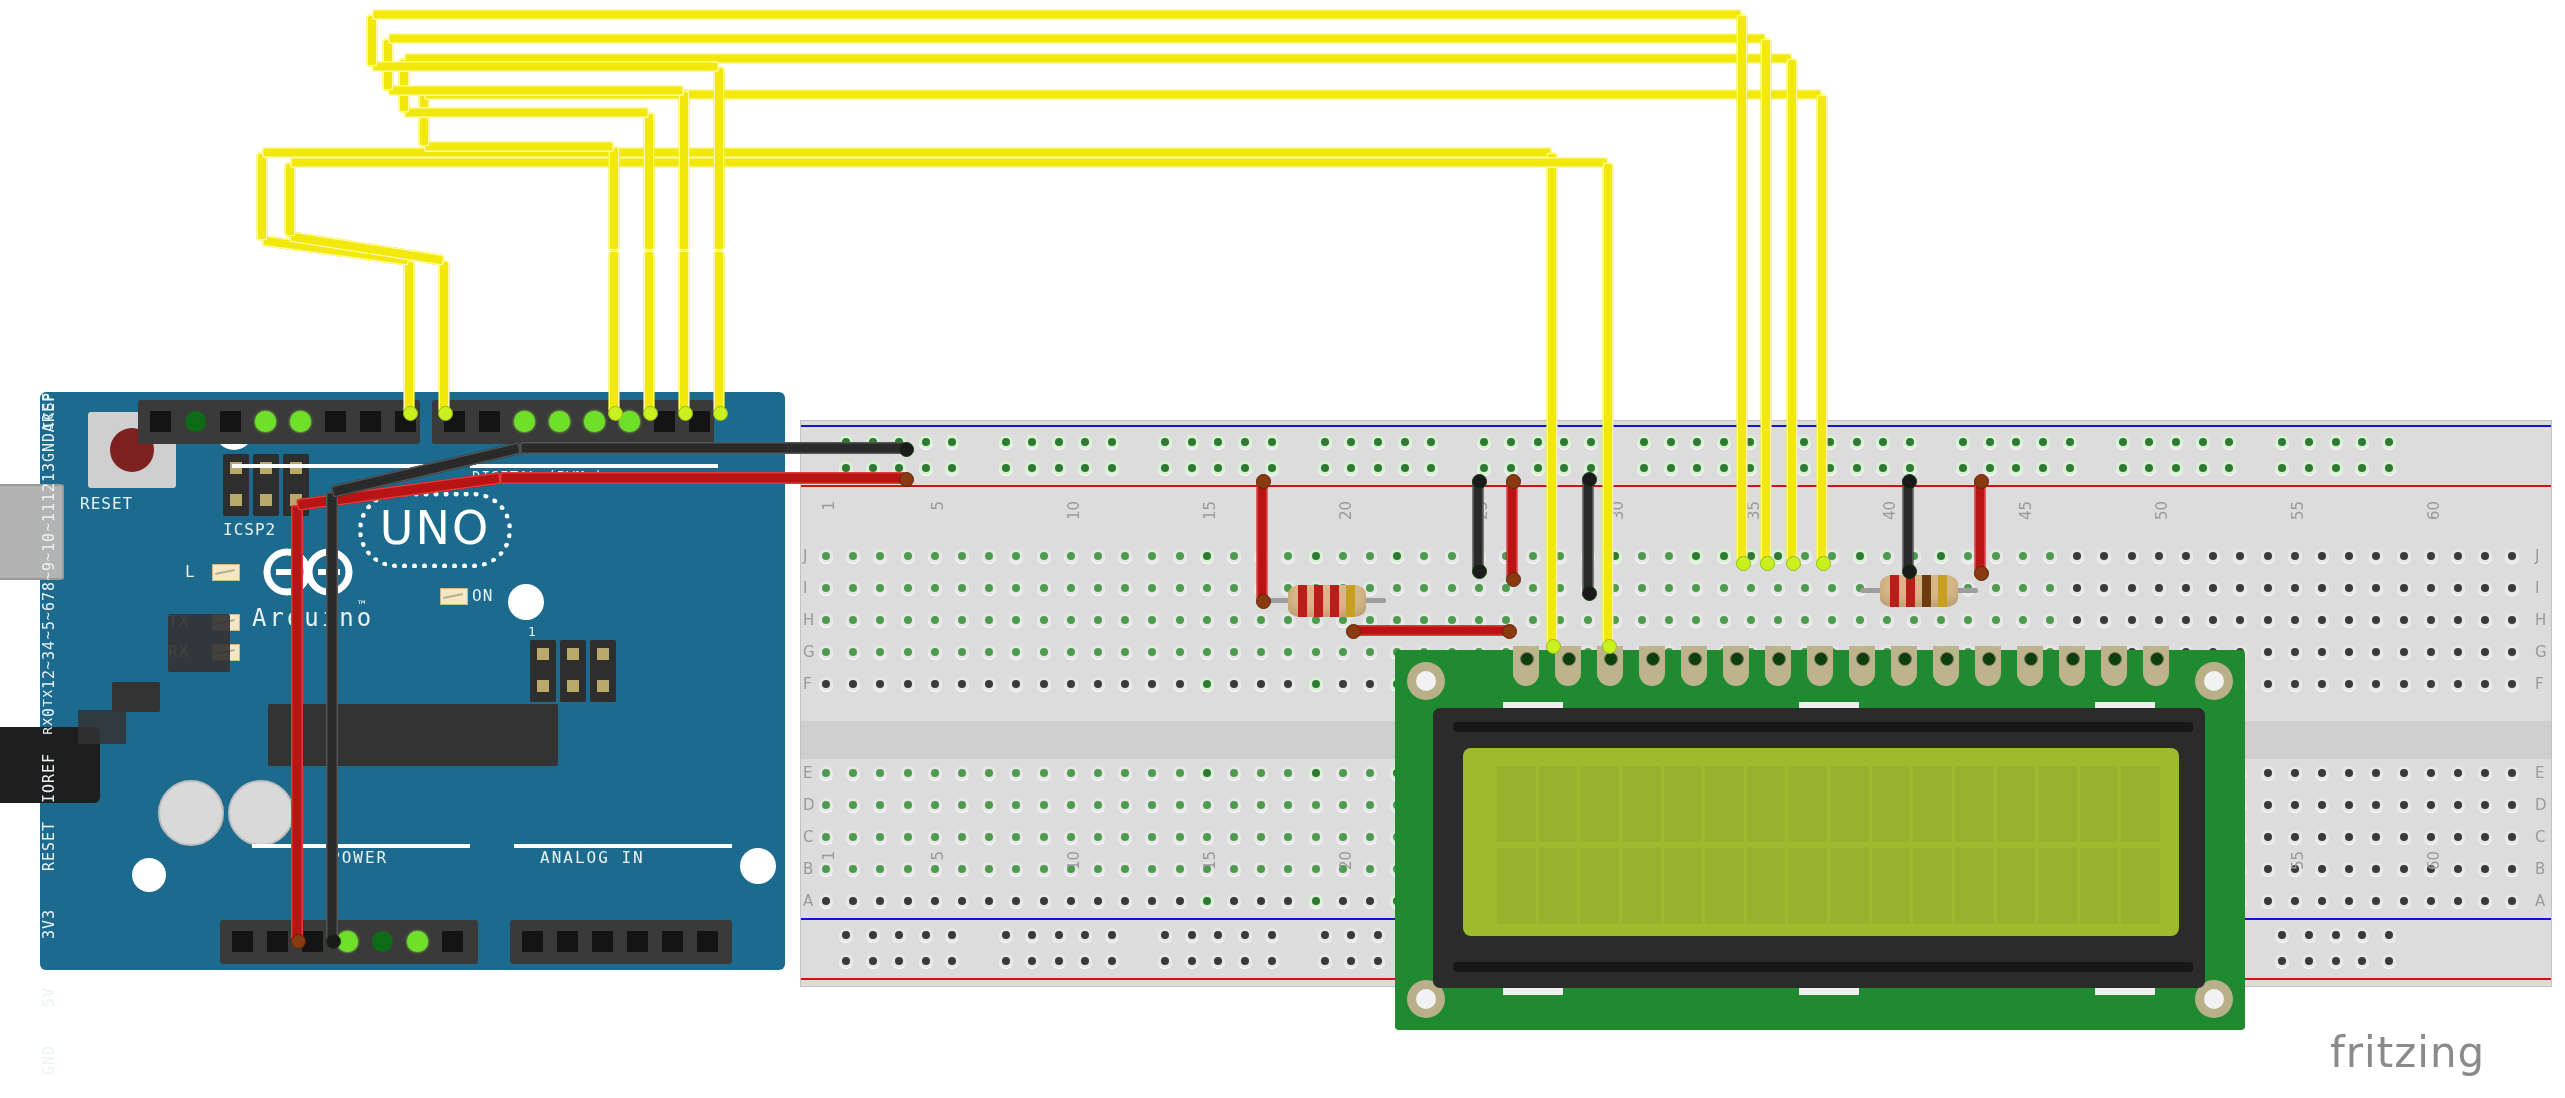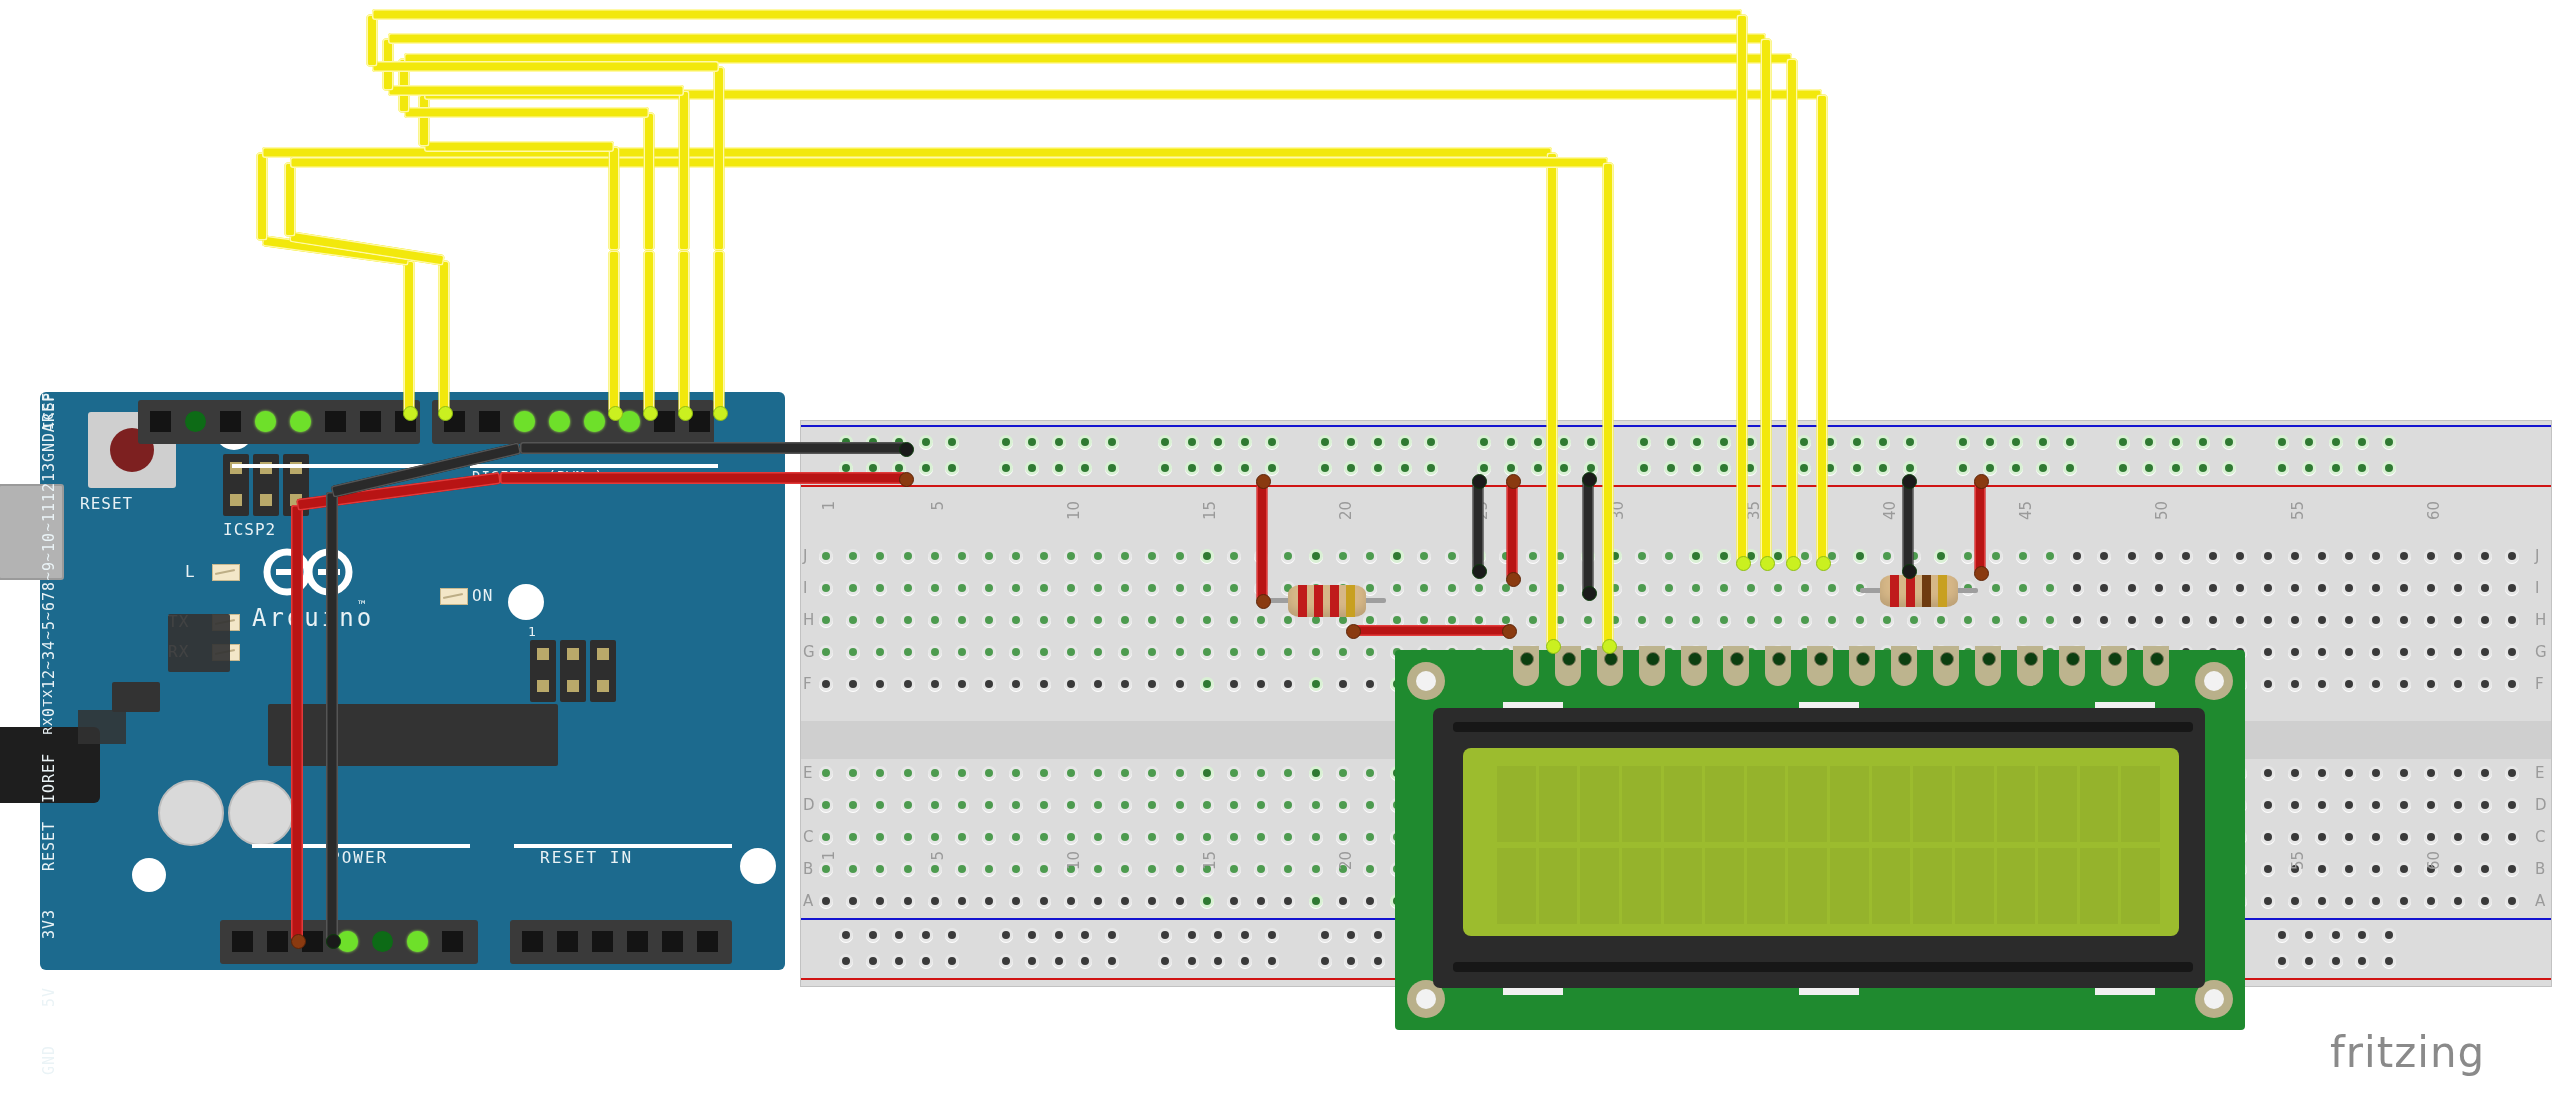--- a/index.html
+++ b/index.html
@@ -151,20 +151,21 @@
     <svg class="logo-inf" style="left:222px;top:152px;" viewBox="0 0 92 56">
       <circle cx="25" cy="28" r="20" fill="none" stroke="#ffffff" stroke-width="7"></circle>
       <circle cx="67" cy="28" r="20" fill="none" stroke="#ffffff" stroke-width="7"></circle>
       <rect x="14" y="25" width="22" height="6" fill="#ffffff"></rect>
       <rect x="56" y="25" width="22" height="6" fill="#ffffff"></rect>
       <rect x="64" y="17" width="6" height="22" fill="#ffffff"></rect>
     </svg>
     <div class="ard-silk" style="left:212px;top:212px;font-size:24px;letter-spacing:3px;">Arduino</div>
     <div class="ard-silk" style="left:318px;top:206px;font-size:13px;">™</div>
 
+    <div class="uno-oval" style="left:318px;top:100px;width:144px;height:66px;">UNO</div>
 
     <div class="white-dot" style="left:468px;top:192px;width:36px;height:36px;"></div>
 
     <div class="icsp" style="left:490px;top:248px;width:26px;height:62px;">
       <s style="left:7px;top:8px;"></s>
         <s style="left:7px;top:40px;"></s>
       </div>
     <div class="icsp" style="left:520px;top:248px;width:26px;height:62px;">
       <s style="left:7px;top:8px;"></s>
         <s style="left:7px;top:40px;"></s>
@@ -185,21 +186,21 @@
     <div class="cap" style="left:118px;top:388px;width:62px;height:62px;"></div>
     <div class="cap" style="left:188px;top:388px;width:62px;height:62px;"></div>
     <div class="white-dot" style="left:92px;top:466px;width:34px;height:34px;"></div>
 
     <div class="header-blk" style="left:180px;top:528px;width:258px;height:44px;"></div>
     <div class="white-rule" style="left:212px;top:452px;width:218px;"></div>
     <div class="ard-silk" style="left:290px;top:456px;font-size:16px;letter-spacing:2px;">POWER</div>
 
     <div class="header-blk" style="left:470px;top:528px;width:222px;height:44px;"></div>
     <div class="white-rule" style="left:474px;top:452px;width:218px;"></div>
-    <div class="ard-silk" style="left:500px;top:456px;font-size:16px;letter-spacing:2px;">RESET IN</div>
+    <div class="ard-silk" style="left:500px;top:456px;font-size:16px;letter-spacing:2px;">ANALOG IN</div>
     <div class="white-dot" style="left:700px;top:456px;width:36px;height:36px;"></div>
 
     <div id="ard-pins" class="abs" style="inset:0;">
         <div class="pin" style="left:110px;top:19px;"></div>
         <div class="vlabel" style="left:113px;top:60px;">AREF</div>
         <div class="pin gnd-green" style="left:145px;top:19px;"></div>
         <div class="vlabel" style="left:148px;top:60px;">GND</div>
         <div class="pin" style="left:180px;top:19px;"></div>
         <div class="vlabel" style="left:183px;top:60px;">13</div>
         <div class="pin lit" style="left:215px;top:19px;"></div>

